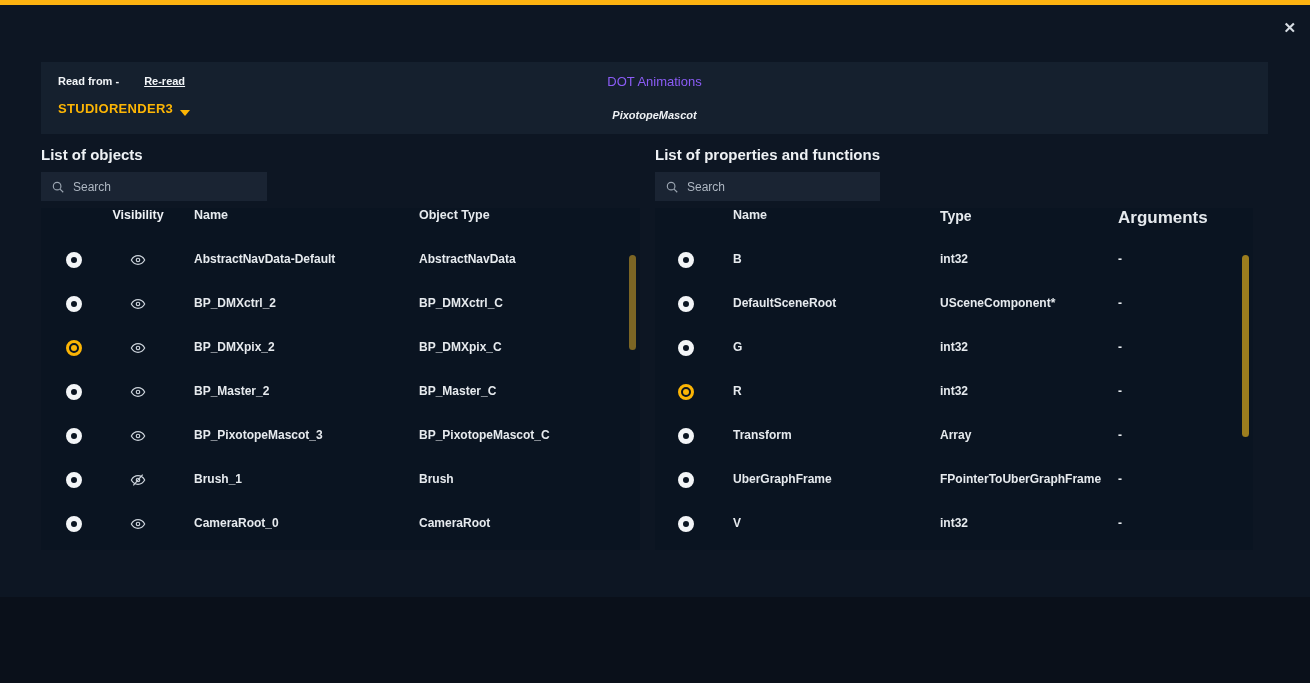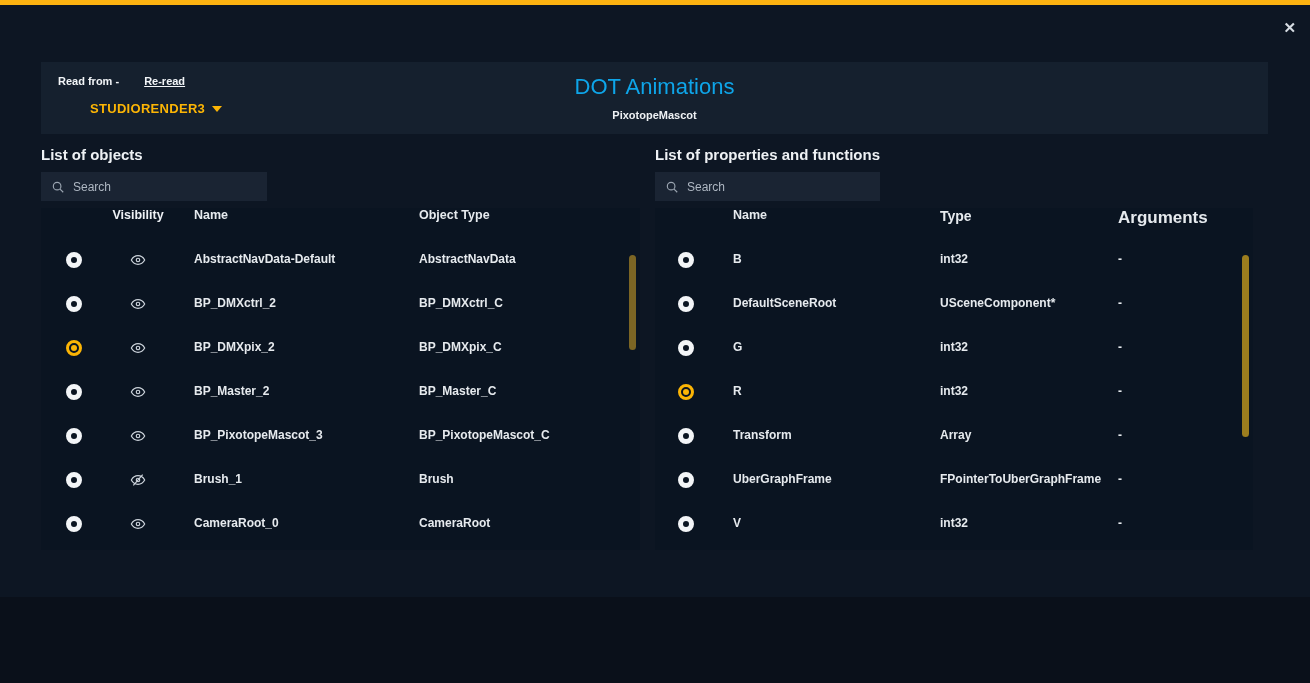--- a/index.html
+++ b/index.html
@@ -23,28 +23,28 @@
     position:absolute; left:41px; top:62px; width:1227px; height:72px;
     background:#15202e;
   }
   .read-from {
     position:absolute; left:17px; top:13px; font-size:11px; font-weight:700; color:#f2f5f8;
     display:flex; gap:25px; align-items:center;
   }
   .reread { text-decoration:underline; cursor:pointer; }
   .source {
     position:absolute; left:17px; top:39px; font-size:13px; font-weight:700; color:#fcb505;
-    display:flex; align-items:center; gap:7px; cursor:pointer; letter-spacing:.3px;margin-left:32px;
+    display:flex; align-items:flex-end; gap:7px; cursor:pointer; letter-spacing:.3px;
   }
   .caret {
     width:0; height:0; border-left:5px solid transparent; border-right:5px solid transparent;
     border-top:6px solid #fcb505; display:inline-block;
   }
-  .hdr-title { position:absolute; left:0; right:0; top:12px; text-align:center; font-size:22px; color:#0ea5e9; font-weight:400; }
-  .hdr-subtitle { position:absolute; left:0; right:0; top:47px; text-align:center; font-size:11px; font-weight:700; color:#eef1f4; }
+  .hdr-title { position:absolute; left:0; right:0; top:12px; text-align:center; font-size:13px; color:#8b5cf6; font-weight:400; }
+  .hdr-subtitle { position:absolute; left:0; right:0; top:47px; text-align:center; font-size:11px; font-weight:700; color:#eef1f4;font-style:italic; }
 
   
   .panel-heading { position:absolute; font-size:15px; font-weight:700; color:#eef1f4; }
   .ph-left  { left:41px; top:146px; }
   .ph-right { left:655px; top:146px; }
 
   .search-box {
     position:absolute; top:172px; height:29px; background:#1a2433;
     display:flex; align-items:center; padding-left:10px; gap:8px;
   }

